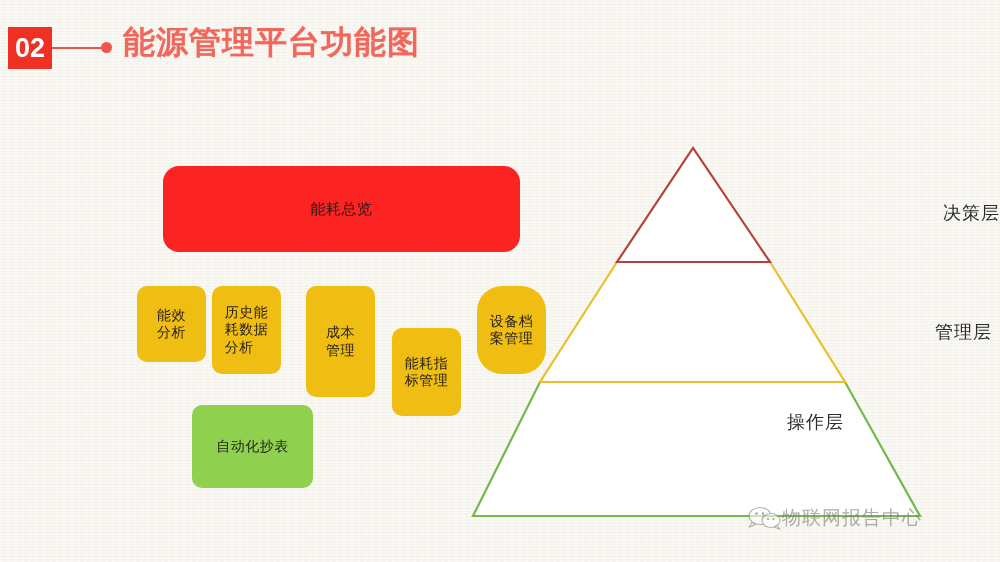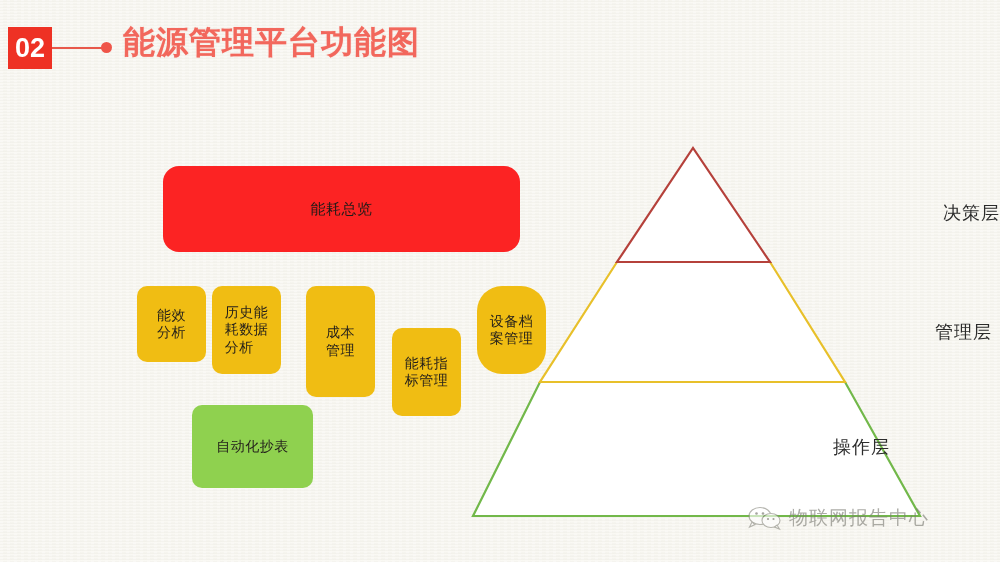--- a/index.html
+++ b/index.html
@@ -124,30 +124,29 @@
   .pyramid-label {
     position: absolute;
     color: #2b2b2b;
     font-size: 18px;
     letter-spacing: 1px;
     white-space: nowrap;
     text-align: right;
   }
   .lbl-top  { left: 0; top: 201px; width: 1000px; }
   .lbl-mid  { left: 0; top: 320px; width: 992px; }
-  .lbl-base { left: 0; top: 435px; width: 844px; padding-left: 46px; }
+  .lbl-base { left: 0; top: 410px; width: 844px; }
 
   
   .watermark {
     position: absolute;
     left: 748px;
     top: 505px;
     display: flex;
     align-items: center;
-    gap: 7px;
     opacity: 0.62;
   }
   .wechat-mark {
     width: 34px;
     height: 26px;
     flex: 0 0 auto;
   }
   .watermark-text {
     font-size: 19px;
     color: #7a7a72;

